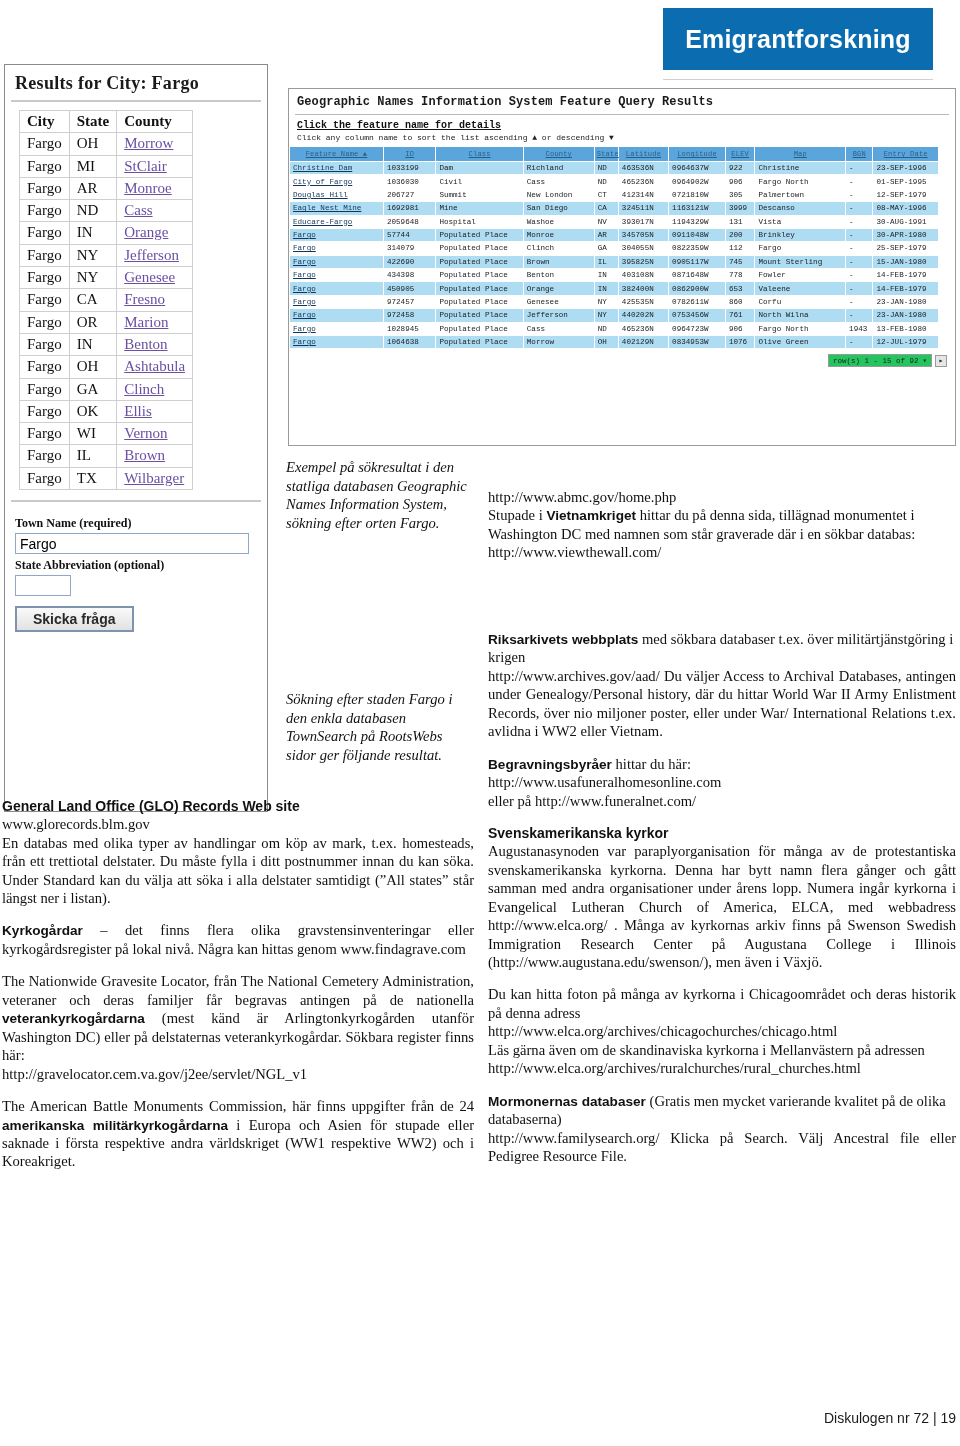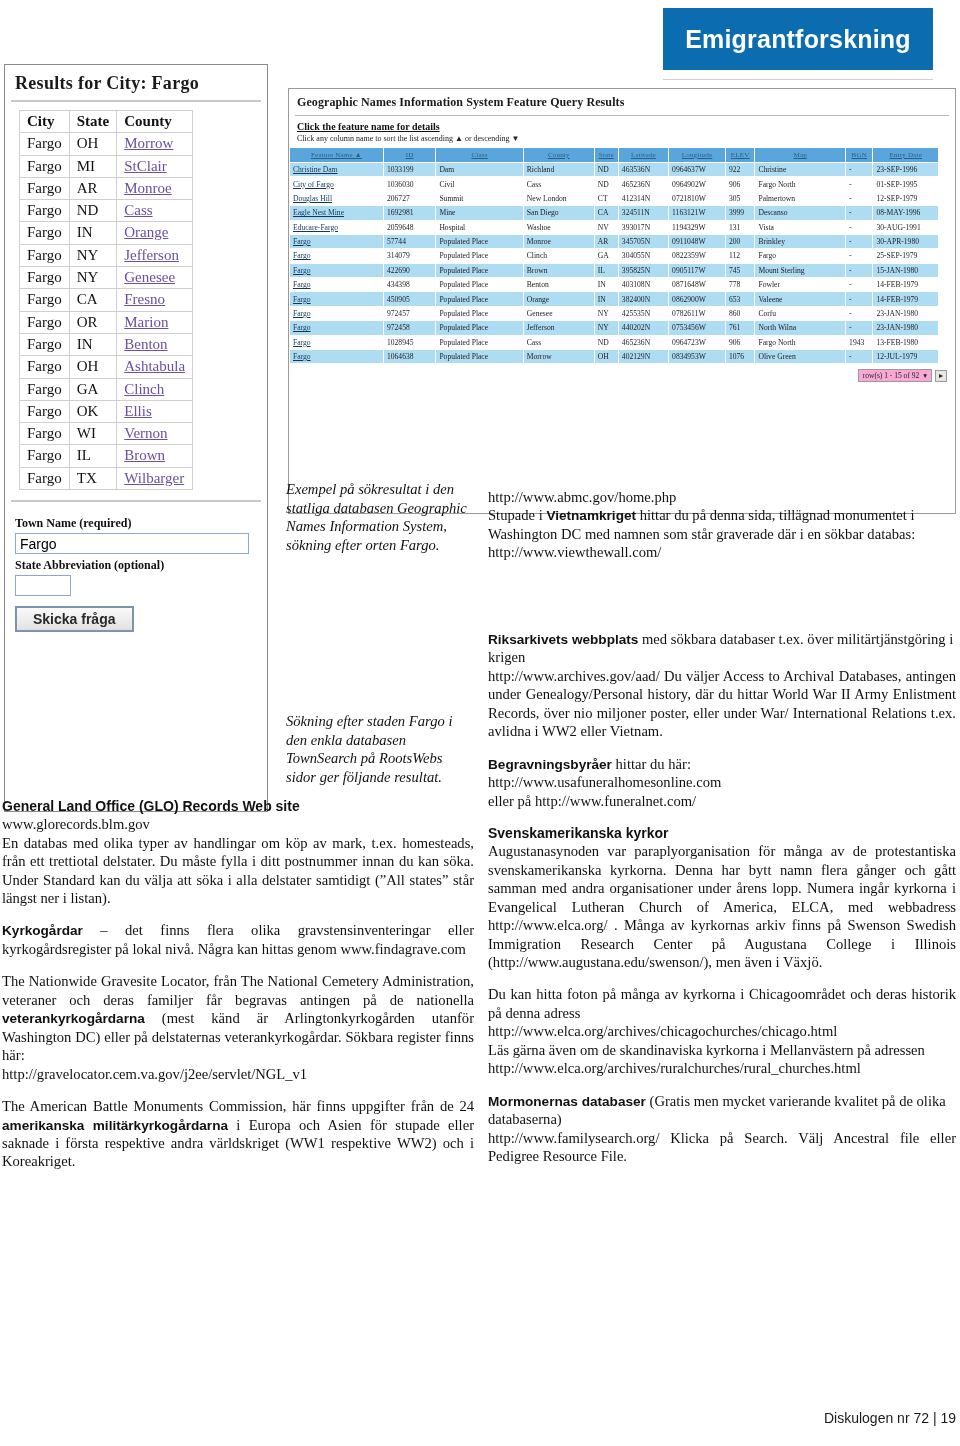--- a/index.html
+++ b/index.html
@@ -83,25 +83,25 @@
     font-family: "Liberation Sans", sans-serif;
     font-size: 14px; font-weight: bold;
     padding: 3px 16px;
     color:#2a2a2a;
   }
 
   
   .gnis {
     position: absolute;
     left: 288px; top: 88px;
-    width: 668px; height: 426px;
+    width: 668px; height: 358px;
     border: 1px solid #9a9a9a;
     background: #ffffff;
     overflow: hidden;
-    font-family: Liberation Serif, serif;
+    font-family: Liberation Mono, monospace;
     filter: blur(.18px);
   }
   .gnis-title {
     font-size: 12px; font-weight: bold;
     color: #1a1a1a;
     padding: 6px 0 2px 8px;
     letter-spacing: .1px;
   }
   .gnis-rule { height:1px; background:#bbb; margin: 3px 6px 5px 6px; }
   .gnis-hint-b {
@@ -139,39 +139,38 @@
   .gnis-table tr.even td { background: #ffffff; }
   .gnis-table tr.odd  td { background: #addcf3; }
   .gnis-table td.name a { color:#14365a; text-decoration: underline; }
   .gnis-table td.num, .gnis-table td.c { text-align:left; }
   .gnis-foot {
     margin: 5px 8px 0 0;
     display:flex; justify-content:flex-end; align-items:center; gap:3px;
     font-size: 7.5px; color:#222;
   }
   .gnis-foot .sel {
-    border:1px solid #9a9a9a; background:#f9a8d4; padding:1px 4px;
+    border:1px solid #9a9a9a; background:#22c55e; padding:1px 4px;
     display:flex; align-items:center; gap:4px;
   }
   .gnis-foot .btn {
     border:1px solid #9a9a9a; background:#e6e6e6; width:12px; height:12px;
     display:flex; align-items:center; justify-content:center; font-size:8px;
   }
 
   
   .col { position:absolute; font-size: 14.6px; line-height: 1.265; }
   .col-mid  { left: 286px; width: 182px; }
   .col-left { left: 2px;   width: 468px; }
   .col-right{ left: 488px; width: 468px; }
 
   .caption {
     font-style: italic;
     font-size: 14.6px;
     line-height: 1.27;
-    margin-top: 22px;
   }
 
   p.body { margin: 0 0 12px 0; text-align: justify; hyphens: auto; }
   p.body.nojust { text-align: left; }
   h3.head {
     font-family: "Liberation Sans", sans-serif;
     font-weight: bold;
     font-size: 14px;
     margin: 0;
     line-height: 1.3;

